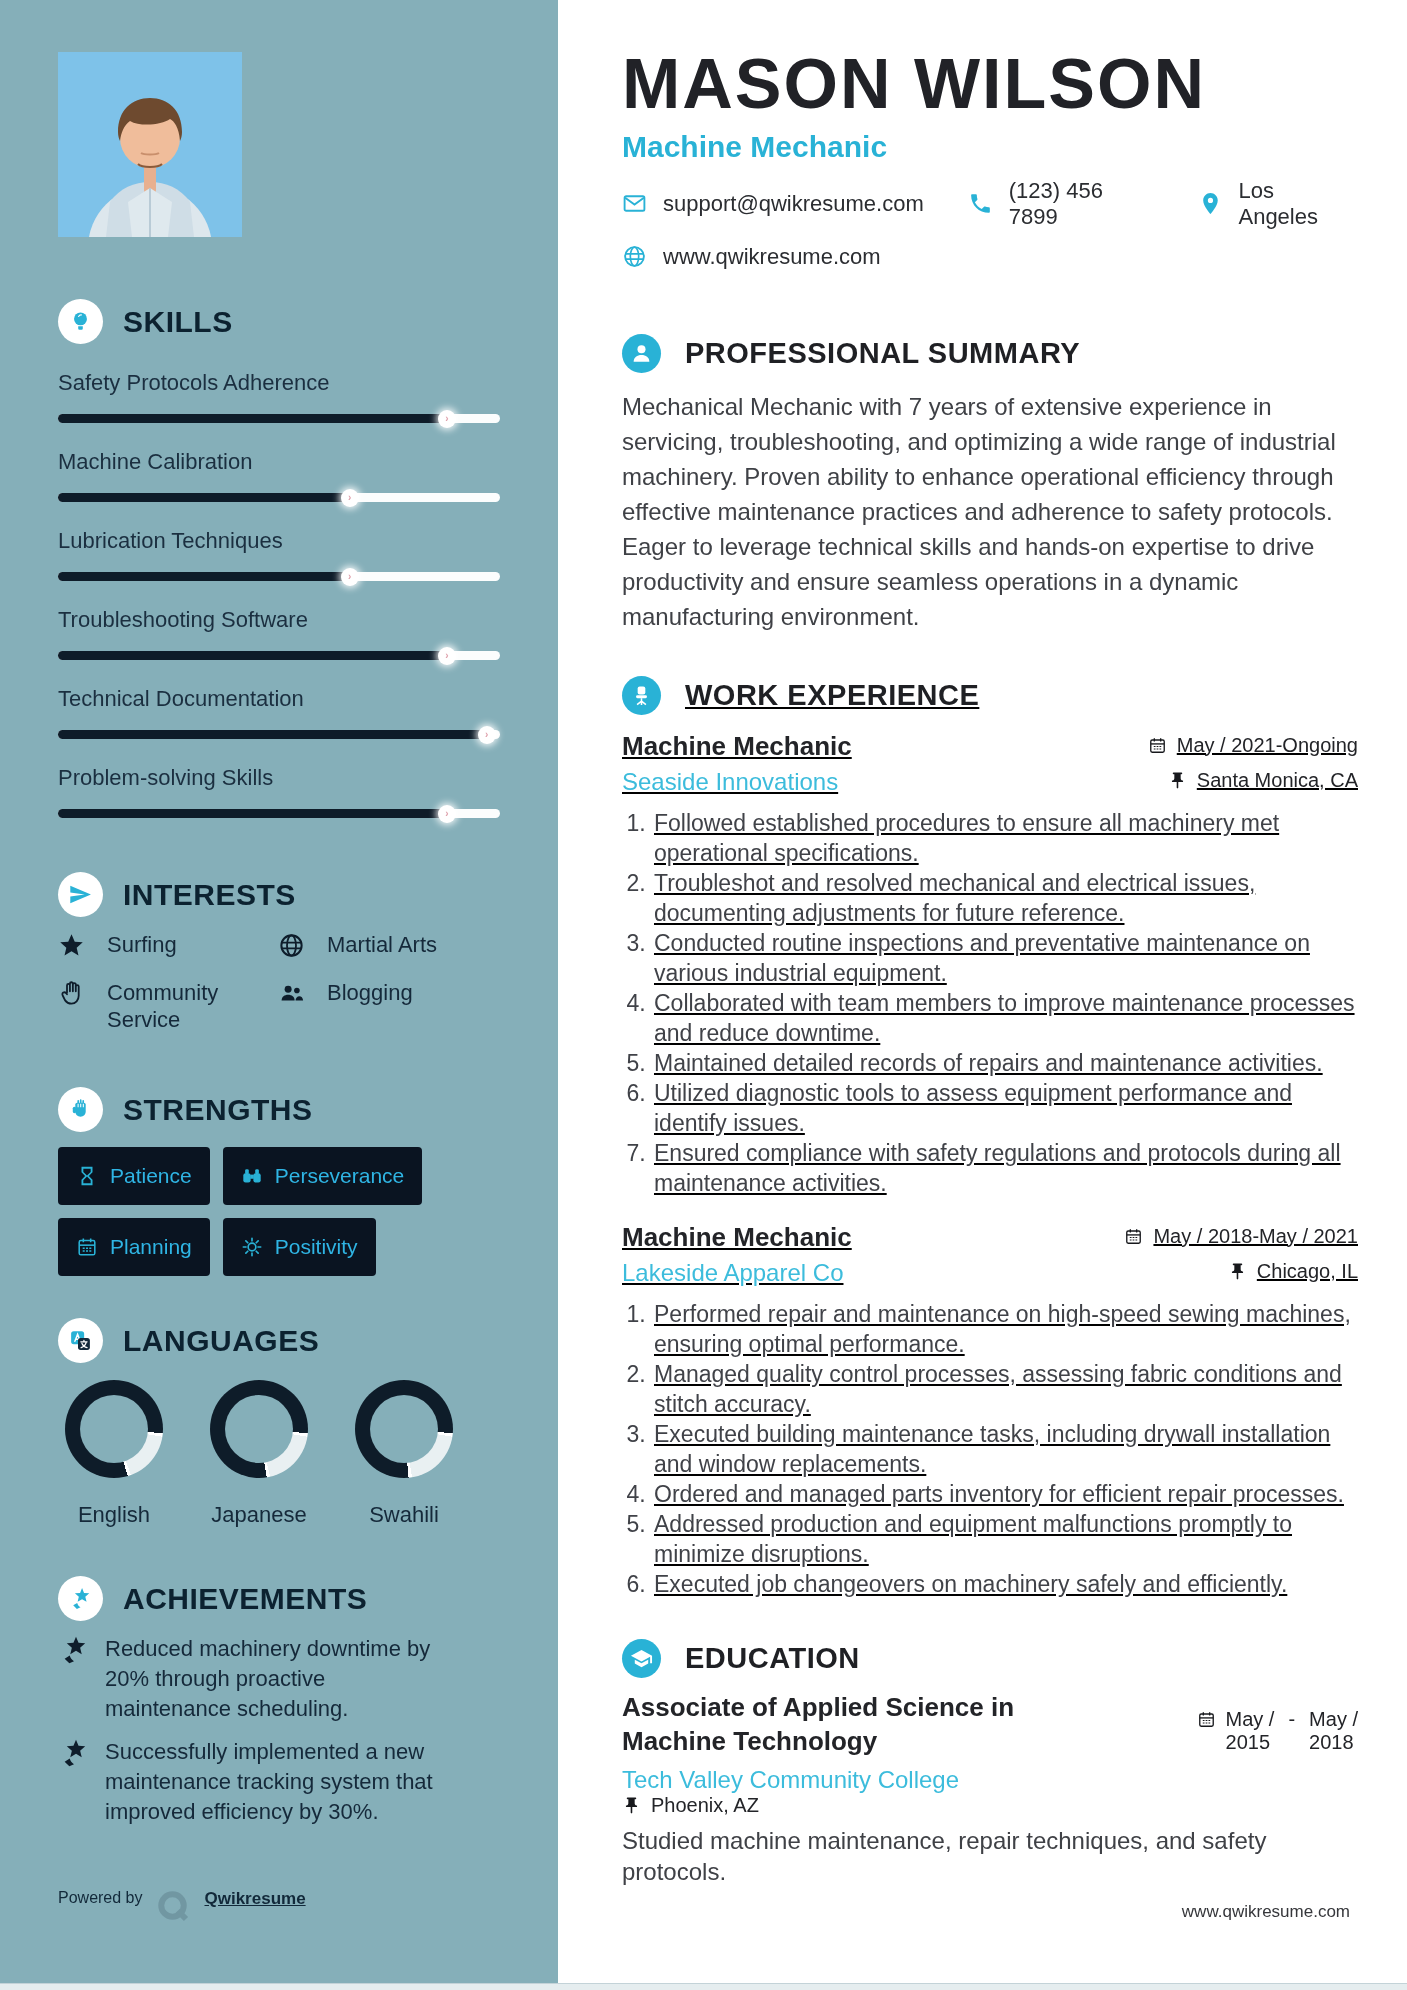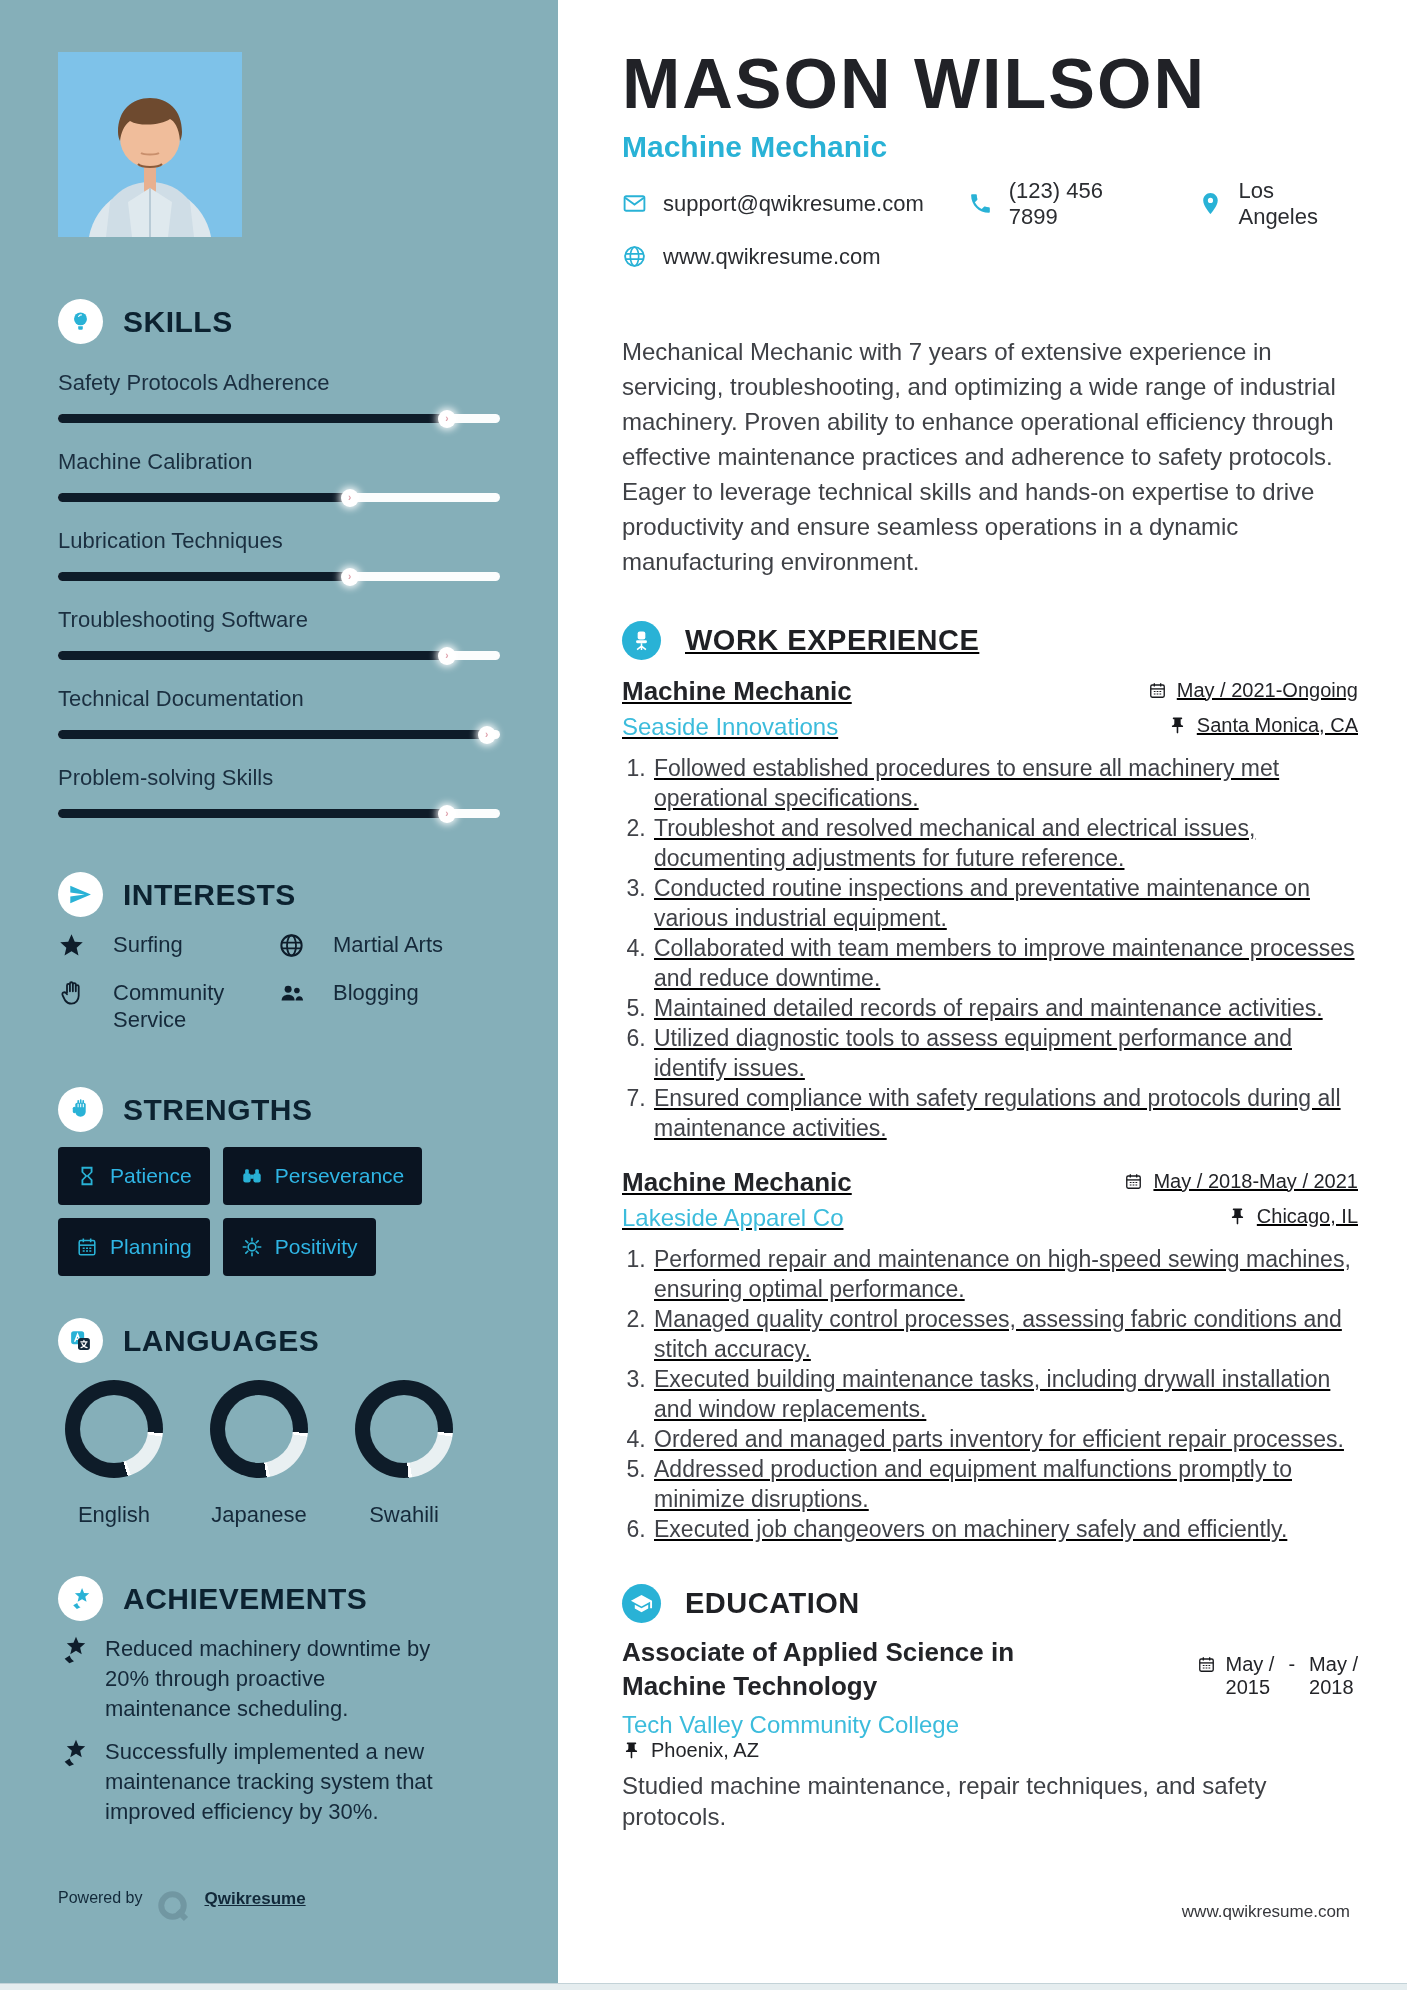--- a/index.html
+++ b/index.html
@@ -40,21 +40,21 @@
   }
   .track .knob {
     position:absolute; top:50%; transform:translateY(-50%);
     width:18px; height:18px; border-radius:50%; background:#ffffff;
     box-shadow:0 0 7px 2px rgba(255,255,255,0.85);
     display:flex; align-items:center; justify-content:center;
     font-size:10px; color:#dfa0ab; font-weight:bold;
   }
   
   .int-grid { display:grid; grid-template-columns:220px 1fr; row-gap:20px; margin-top:14px; }
-  .int-item { display:flex; gap:28px; align-items:flex-start; color:#0e1d2b; }
+  .int-item { display:flex; gap:22px; align-items:flex-start; color:#0e1d2b; }
   .int-item svg { width:27px; height:27px; flex:0 0 auto; margin-top:1px; }
   .int-item .lbl { font-size:22px; color:#15293a; line-height:27px; }
   
   .chips { display:flex; flex-wrap:wrap; gap:13px; margin-top:15px; width:400px; }
   .chip {
     display:inline-flex; align-items:center; gap:12px; height:58px; padding:0 18px;
     background:var(--chip-bg,#0a1421); border-radius:4px; color:var(--accent,#29b2d6);
   }
   .chip svg { width:22px; height:22px; }
   .chip .lbl { font-size:21px; color:#2fb5e4; }
@@ -462,20 +462,28 @@
     <div class="contact-row">
       <span class="c-item">
         <svg>
             <use href="#i-globe"></use>
           </svg>
         <span class="c-txt">www.qwikresume.com</span>
       </span>
     </div>
 
     <section class="m-summary">
+      <div class="head-row">
+        <span class="badge">
+            <svg>
+              <use href="#i-person"></use>
+            </svg>
+          </span>
+        <h2>PROFESSIONAL SUMMARY</h2>
+      </div>
       <p class="sum-text">Mechanical Mechanic with 7 years of extensive experience in servicing, troubleshooting, and optimizing a wide range of industrial machinery. Proven ability to enhance operational efficiency through effective maintenance practices and adherence to safety protocols. Eager to leverage technical skills and hands-on expertise to drive productivity and ensure seamless operations in a dynamic manufacturing environment.</p>
     </section>
 
     <section class="m-work">
       <div class="head-row">
         <span class="badge">
             <svg>
               <use href="#i-chair"></use>
             </svg>
           </span>

